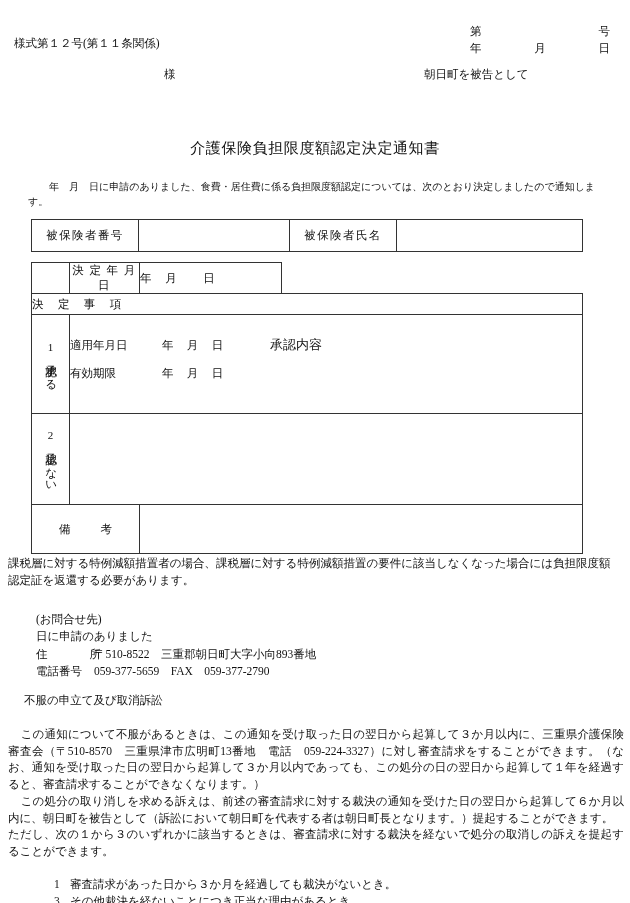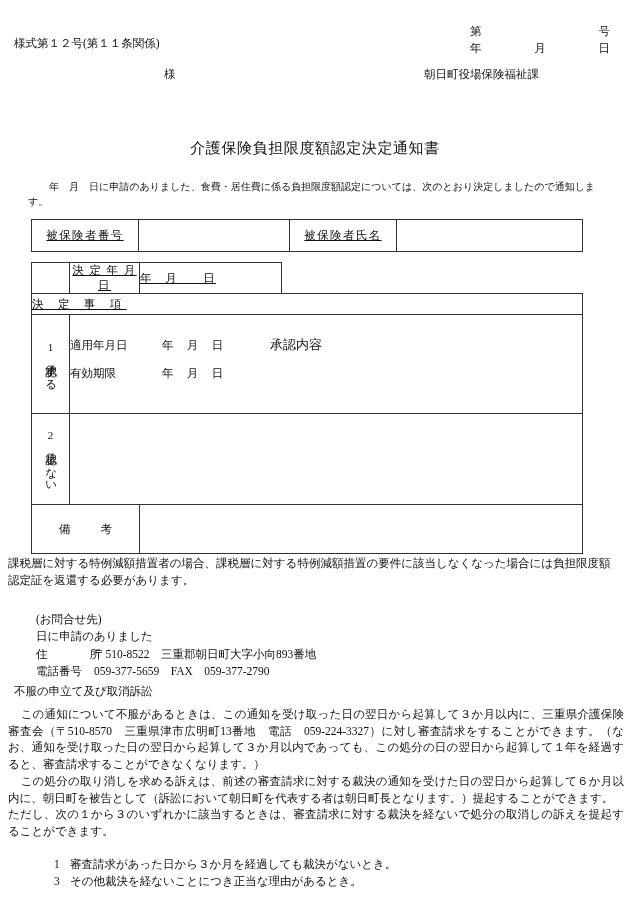--- a/index.html
+++ b/index.html
@@ -91,21 +91,20 @@
     border-collapse: collapse;
     font-size: 11.5px;
   }
   .tbl td {
     border: 1px solid #333333;
     padding: 0;
     vertical-align: middle;
   }
   .cell-pad {
     padding: 0 8px;
-    text-decoration: underline;
   }
 
   
   #tbl-insured {
     left: 31px;
     top: 219px;
     width: 552px;
   }
   #tbl-insured td { height: 31px; }
   .lbl-spaced {
@@ -208,23 +207,24 @@
 
   .appeal {
     position: absolute;
     left: 8px;
     top: 677px;
     width: 616px;
     font-size: 11.5px;
     line-height: 1.46;
   }
   .appeal h2 {
-    margin: 6px;
+    margin: 16px;
     font-size: 11.5px;
     font-weight: normal;
+    font-family: Liberation Mono, monospace;
   }
   .appeal p {
     margin: 0;
     text-indent: 1.1em;
     text-align: justify;
   }
   .appeal p.noindent { text-indent: 0; }
   .appeal ol {
     margin: 16px;
     padding: 0;
@@ -248,21 +248,21 @@
     <span>号</span>
   </div>
 
   <div class="hdr-date-row">
     <span>年</span>
     <span>月</span>
     <span>日</span>
   </div>
 
   <div class="hdr-sama">様</div>
-  <div class="hdr-issuer">朝日町役場保険福祉課</div>
+  <div class="hdr-issuer">朝日町を被告として</div>
 
   <div class="doc-title">介護保険負担限度額認定決定通知書</div>
 
   <div class="intro">年　月　日に申請のありました、食費・居住費に係る負担限度額認定については、次のとおり決定しましたので通知します。</div>
 
   <table class="tbl" id="tbl-insured">
     <tbody>
         <tr>
       <td class="cell-pad lbl-spaced" style="width:106px;">被保険者番号</td>
       <td class="cell-pad" style="width:150px;"></td>

